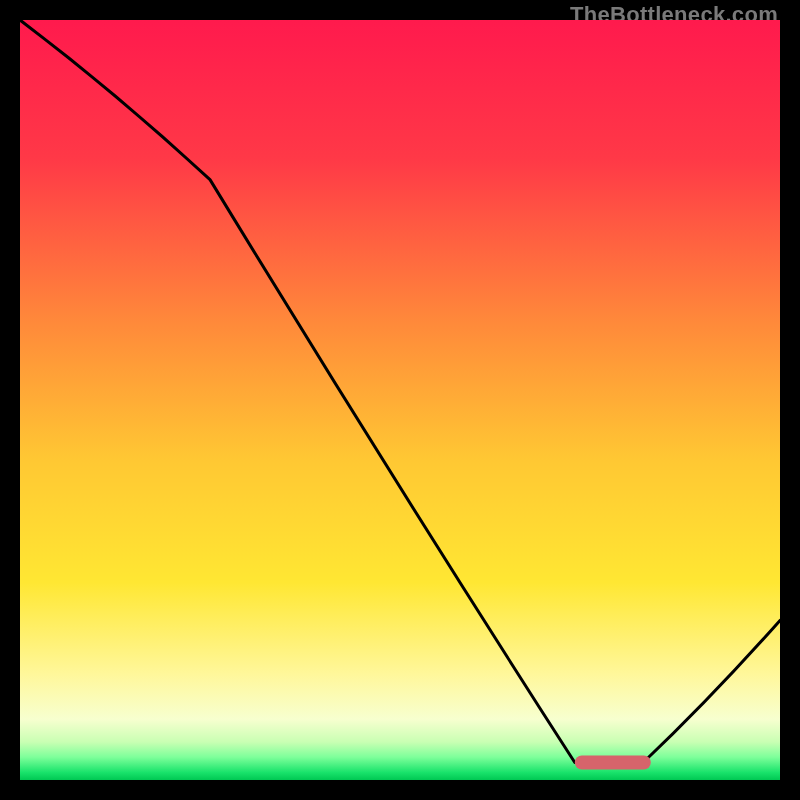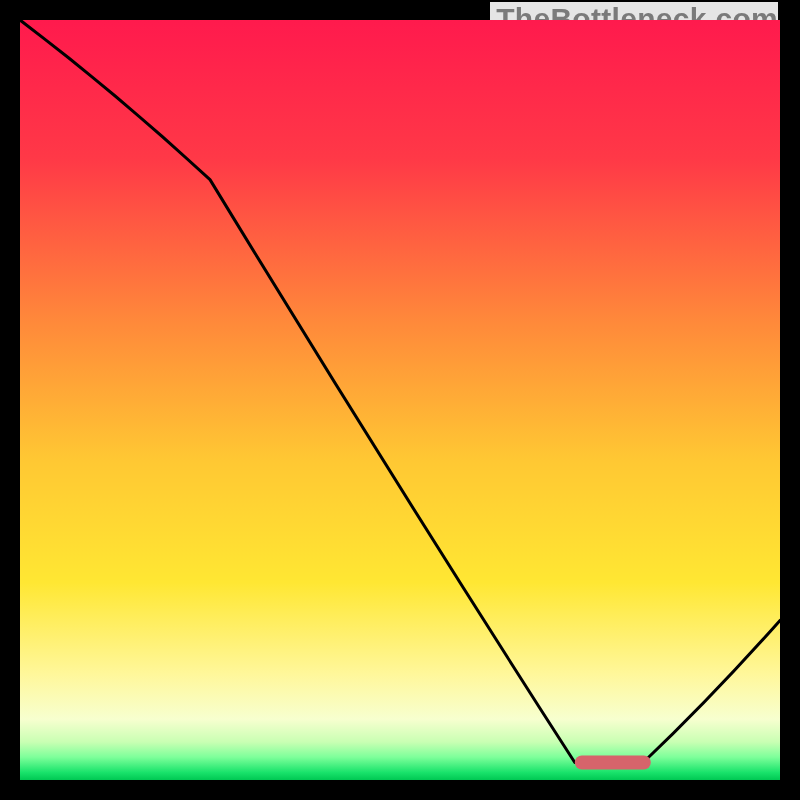--- a/index.html
+++ b/index.html
@@ -31,25 +31,25 @@
     position: absolute;
     inset: 0;
     width: 760px;
     height: 760px;
   }
   .watermark {
     position: absolute;
     top: -18px;
     right: 2px;
     font-family: Arial, Helvetica, sans-serif;
-    font-size: 30px;
+    font-size: 22px;
     font-weight: 700;
     color: #7a7a7a;
     letter-spacing: 0.3px;
-    background: #e5e5e5;
+    background: #000000;
     padding-left: 6px;
   }
 </style>
 </head>
 <body>
 
 <div class="chart-frame">
   <div class="watermark">TheBottleneck.com</div>
 
   <div class="plot-area">

